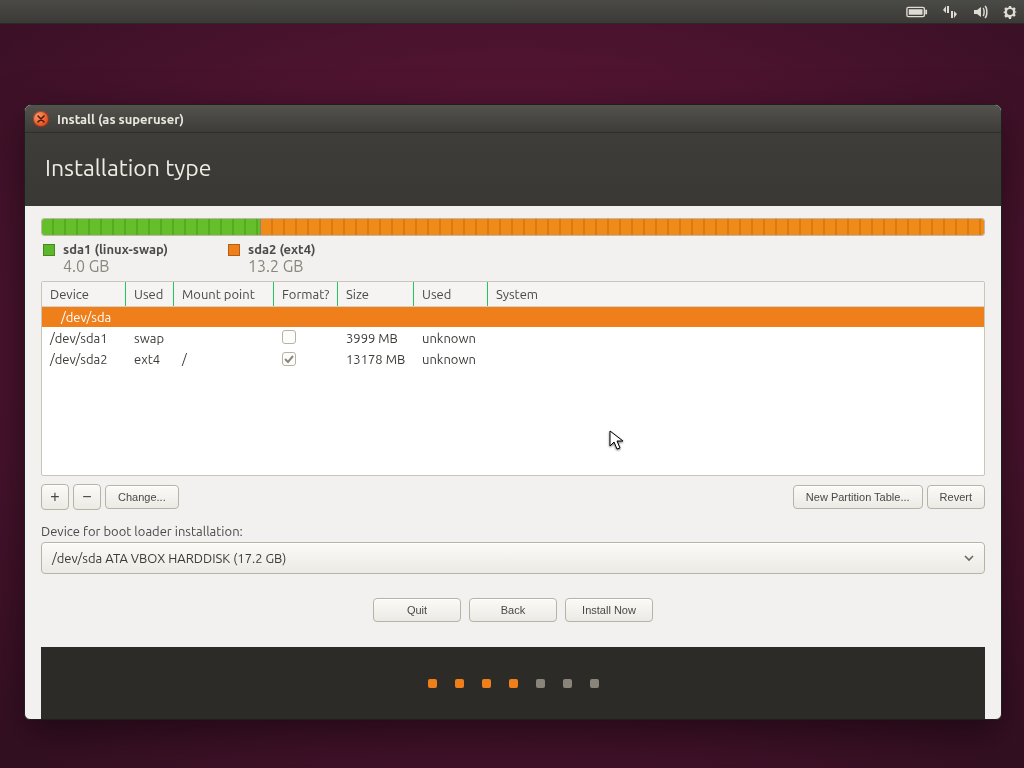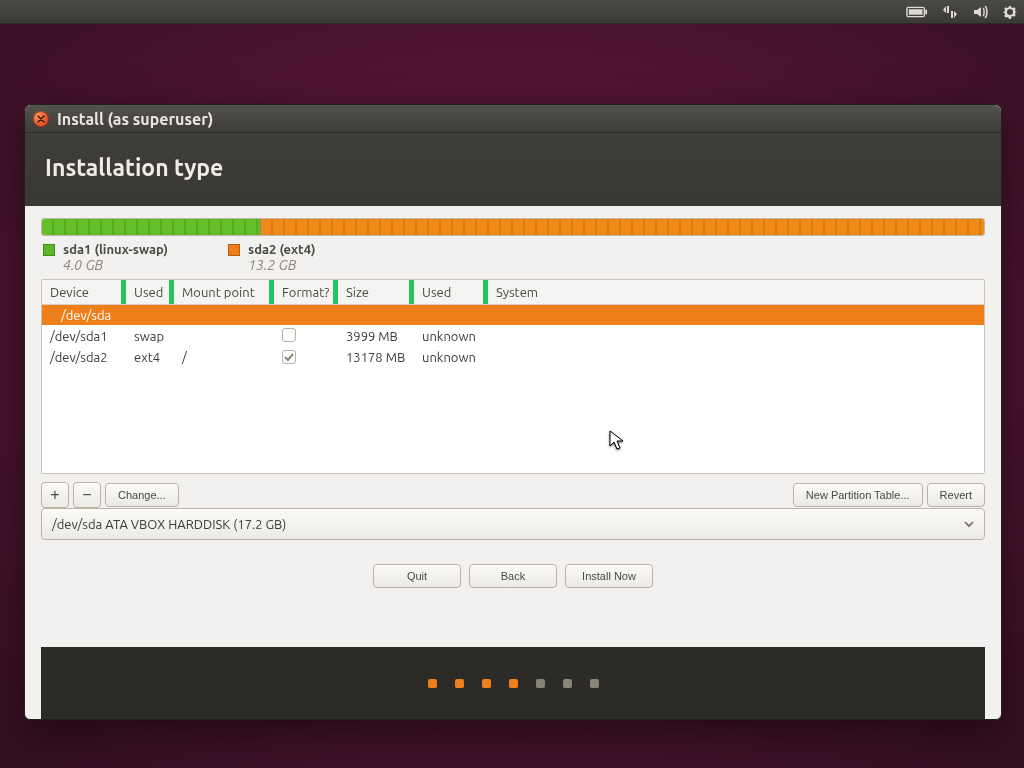--- a/index.html
+++ b/index.html
@@ -22,56 +22,56 @@
   .window {
     position: absolute; left: 24px; top: 104px; width: 978px; height: 616px;
     background: #f2f1f0; border: 1px solid #1f1f1f; border-radius: 7px 7px 6px 6px;
     box-shadow: 0 12px 40px rgba(0,0,0,.5);
     display: flex; flex-direction: column; overflow: hidden;
   }
   .titlebar {
     height: 28px; display: flex; align-items: center; gap: 8px;
     background: linear-gradient(#54524d, #3e3c38);
     border-bottom: 1px solid #2f2e2b; padding: 0 8px;
-    color: #eae7df; font-weight: bold; font-size: 16px;
+    color: #eae7df; font-weight: bold; font-size: 13px;
   }
   .titlebar .close {
     width: 16px; height: 16px; border-radius: 8px;
     background: radial-gradient(circle at 30% 30%, #ff9563, #e9562a 60%, #c7411b);
     box-shadow: inset 0 0 0 1px rgba(0,0,0,.35);
     display: flex; align-items: center; justify-content: center; cursor: pointer;
   }
   .titlebar .close svg { width: 8px; height: 8px; }
   .hero {
     background: linear-gradient(#3f3d39, #3a3834);
     padding: 22px 20px 26px; color: #efece3;
   }
-  .hero h1 { font-size: 23px; font-weight: 700; }
+  .hero h1 { font-size: 23px; font-weight: 400; }
 
   .content { padding: 12px 16px 0; display: flex; flex-direction: column; flex: 1; }
 
   
   .usage { display: flex; height: 18px; border-radius: 3px; overflow: hidden; border: 1px solid #bdb8ab; }
   .usage .seg { height: 100%; position: relative; }
   .seg.swap { background: repeating-linear-gradient(90deg,#65bf2a 0 10px,#57ab21 10px 12px); border-right: 1px solid #8a8678; }
   .seg.ext4 { background: repeating-linear-gradient(90deg,#f08a19 0 10px,#da7a11 10px 12px); }
 
   .legend { display: flex; gap: 60px; margin: 6px 2px 6px; font-size: 13px; color: #4b4b47; }
   .legend .item { display: flex; gap: 8px; align-items: flex-start; }
   .swatch { width: 12px; height: 12px; margin-top: 2px; border: 1px solid rgba(0,0,0,.25); }
   .swatch.green { background: #5cb82a; }
   .swatch.orange { background: #ef7f1a; }
   .legend b { font-weight: bold; }
-  .legend .sub { color: #8a867b; font-size: 14px; margin-top: 1px; font-style: italic; }
+  .legend .sub { color: #8a867b; font-size: 16px; margin-top: 1px; }
 
   
   .ptable { border: 1px solid #c9c5ba; background: #fff; border-radius: 2px; overflow: hidden; }
   .phead, .prow { display: grid; grid-template-columns: 84px 48px 100px 64px 76px 74px 1fr; align-items: center; font-size: 13px; }
   .phead { background: #f5f4f2; border-bottom: 1px solid #d6d2c8; }
-  .phead .pc { padding: 5px 8px; color: #4a4945; border-right: 5px solid #22c55e; }
+  .phead .pc { padding: 5px 8px; color: #4a4945; border-right: 1px solid #22c55e; }
   .phead .pc:last-child { border-right: none; }
   .ptbody { height: 168px; overflow: auto; }
   .prow .pc { padding: 3px 8px; color: #3c3b37; white-space: nowrap; }
   .prow.disk { background: #ef7f1a; color: #fff; }
   .prow.disk .pc { color: #fff; grid-column: 1 / -1; padding-left: 19px; }
   .chk { width: 14px; height: 14px; border: 1px solid #b7b2a6; border-radius: 3px; background: #fdfdfc; display: inline-flex; align-items: center; justify-content: center; }
   .chk.on svg { width: 10px; height: 10px; }
 
   
   .prow-btns { display: flex; align-items: center; gap: 4px; margin-top: 8px; }
@@ -215,20 +215,21 @@
 
     <div class="prow-btns">
       <button class="btn sq">+</button>
       <button class="btn sq">−</button>
       <button class="btn">Change...</button>
       <div class="spacer"></div>
       <button class="btn">New Partition Table...</button>
       <button class="btn">Revert</button>
     </div>
 
+    <div class="label">Device for boot loader installation:</div>
     <div class="select">
       <span>/dev/sda   ATA VBOX HARDDISK (17.2 GB)</span>
       <span>
         <svg viewBox="0 0 10 10">
             <path d="M1 3l4 4 4-4" fill="none" stroke="#6b675c" stroke-width="1.6"></path>
           </svg>
       </span>
     </div>
 
     <div class="nav">

